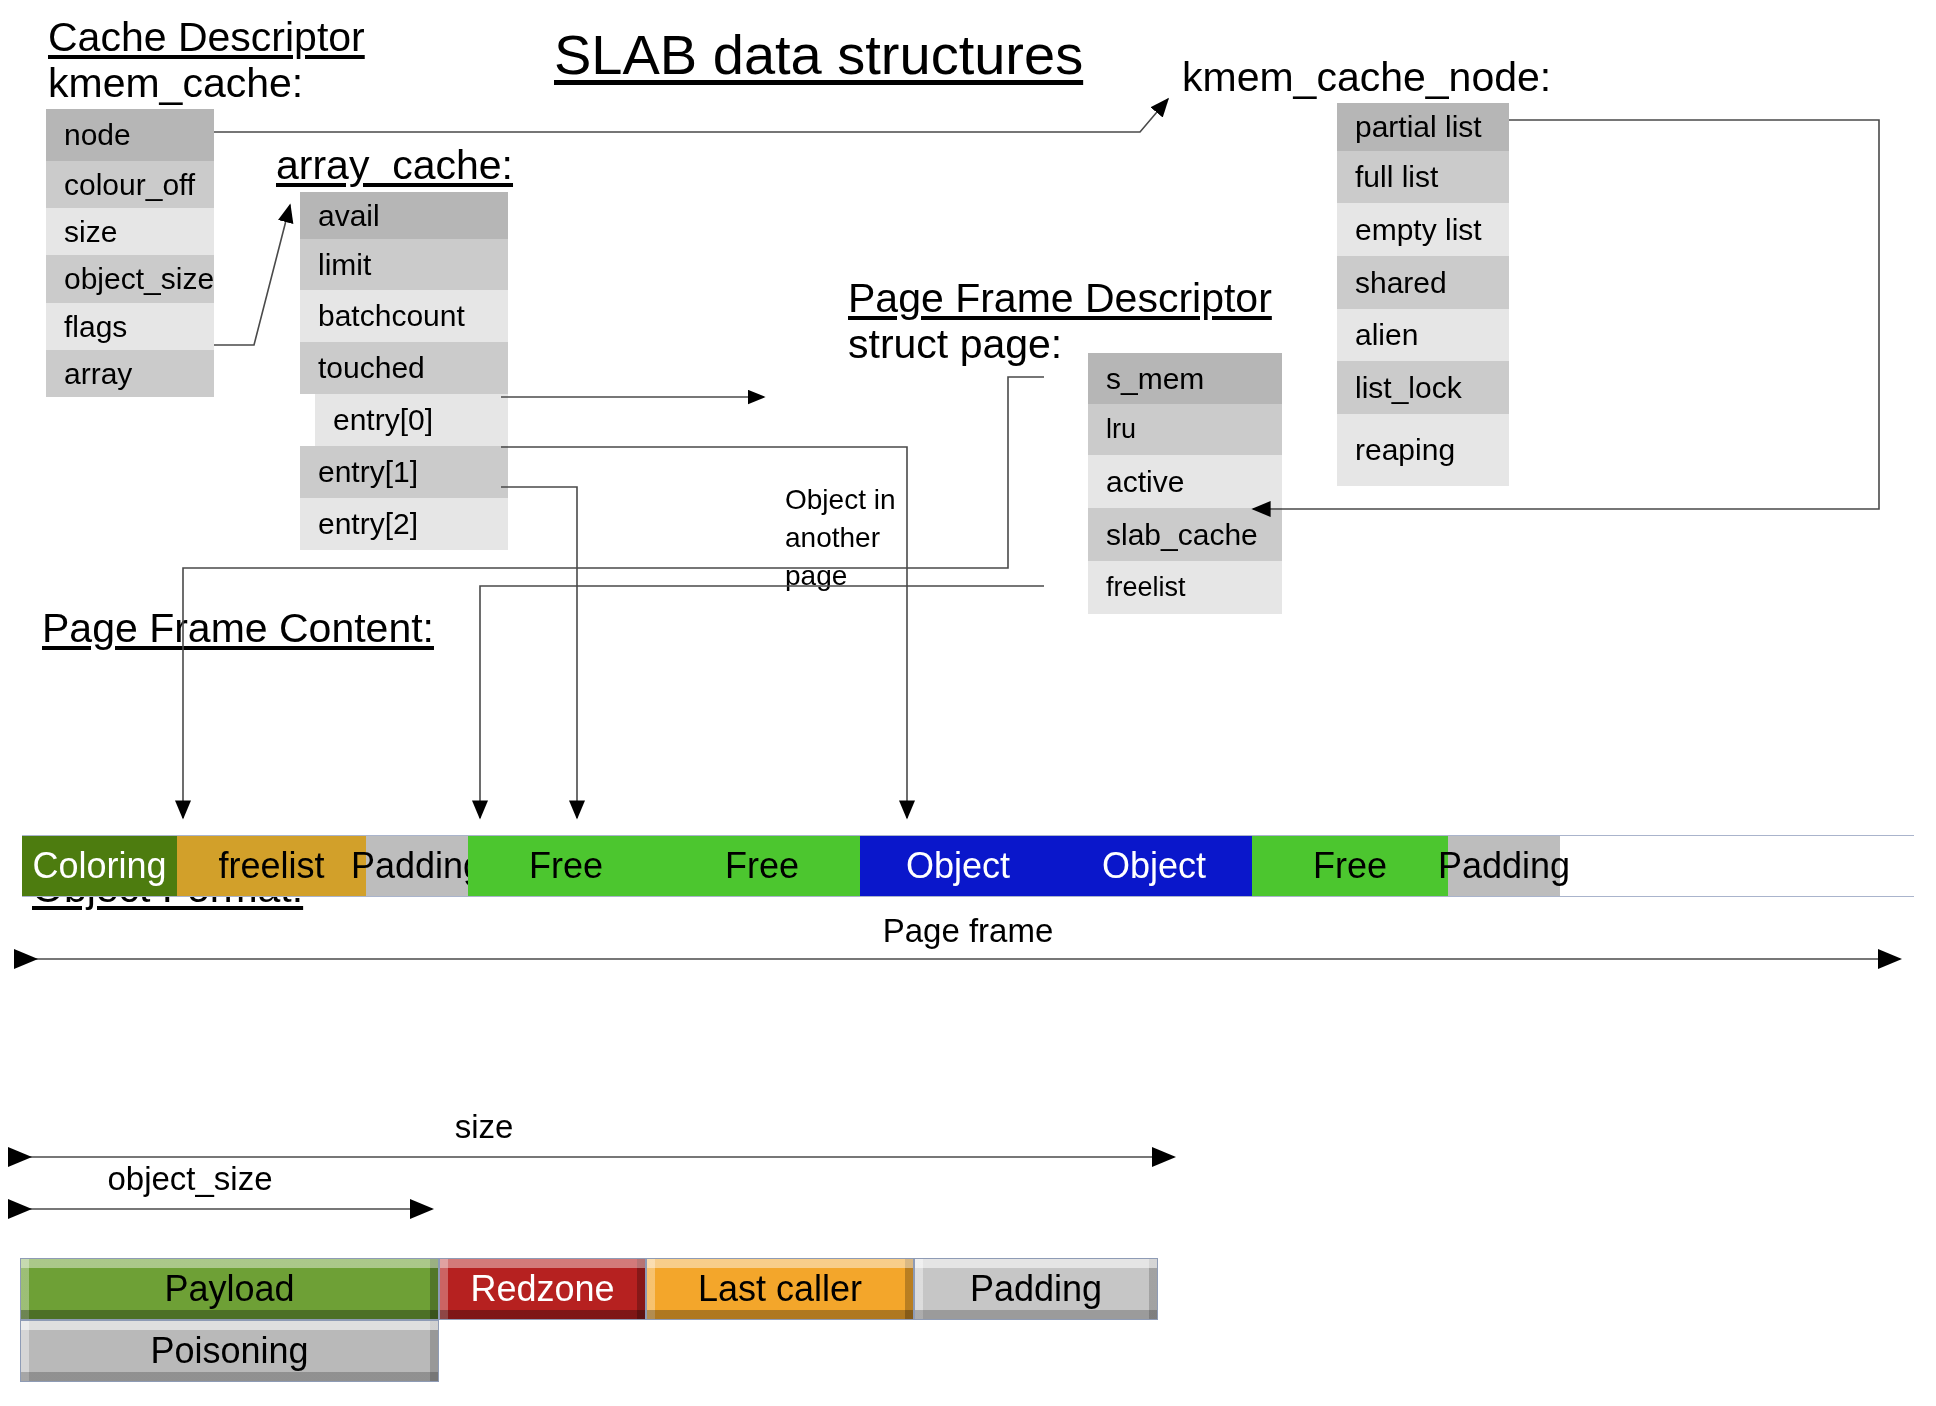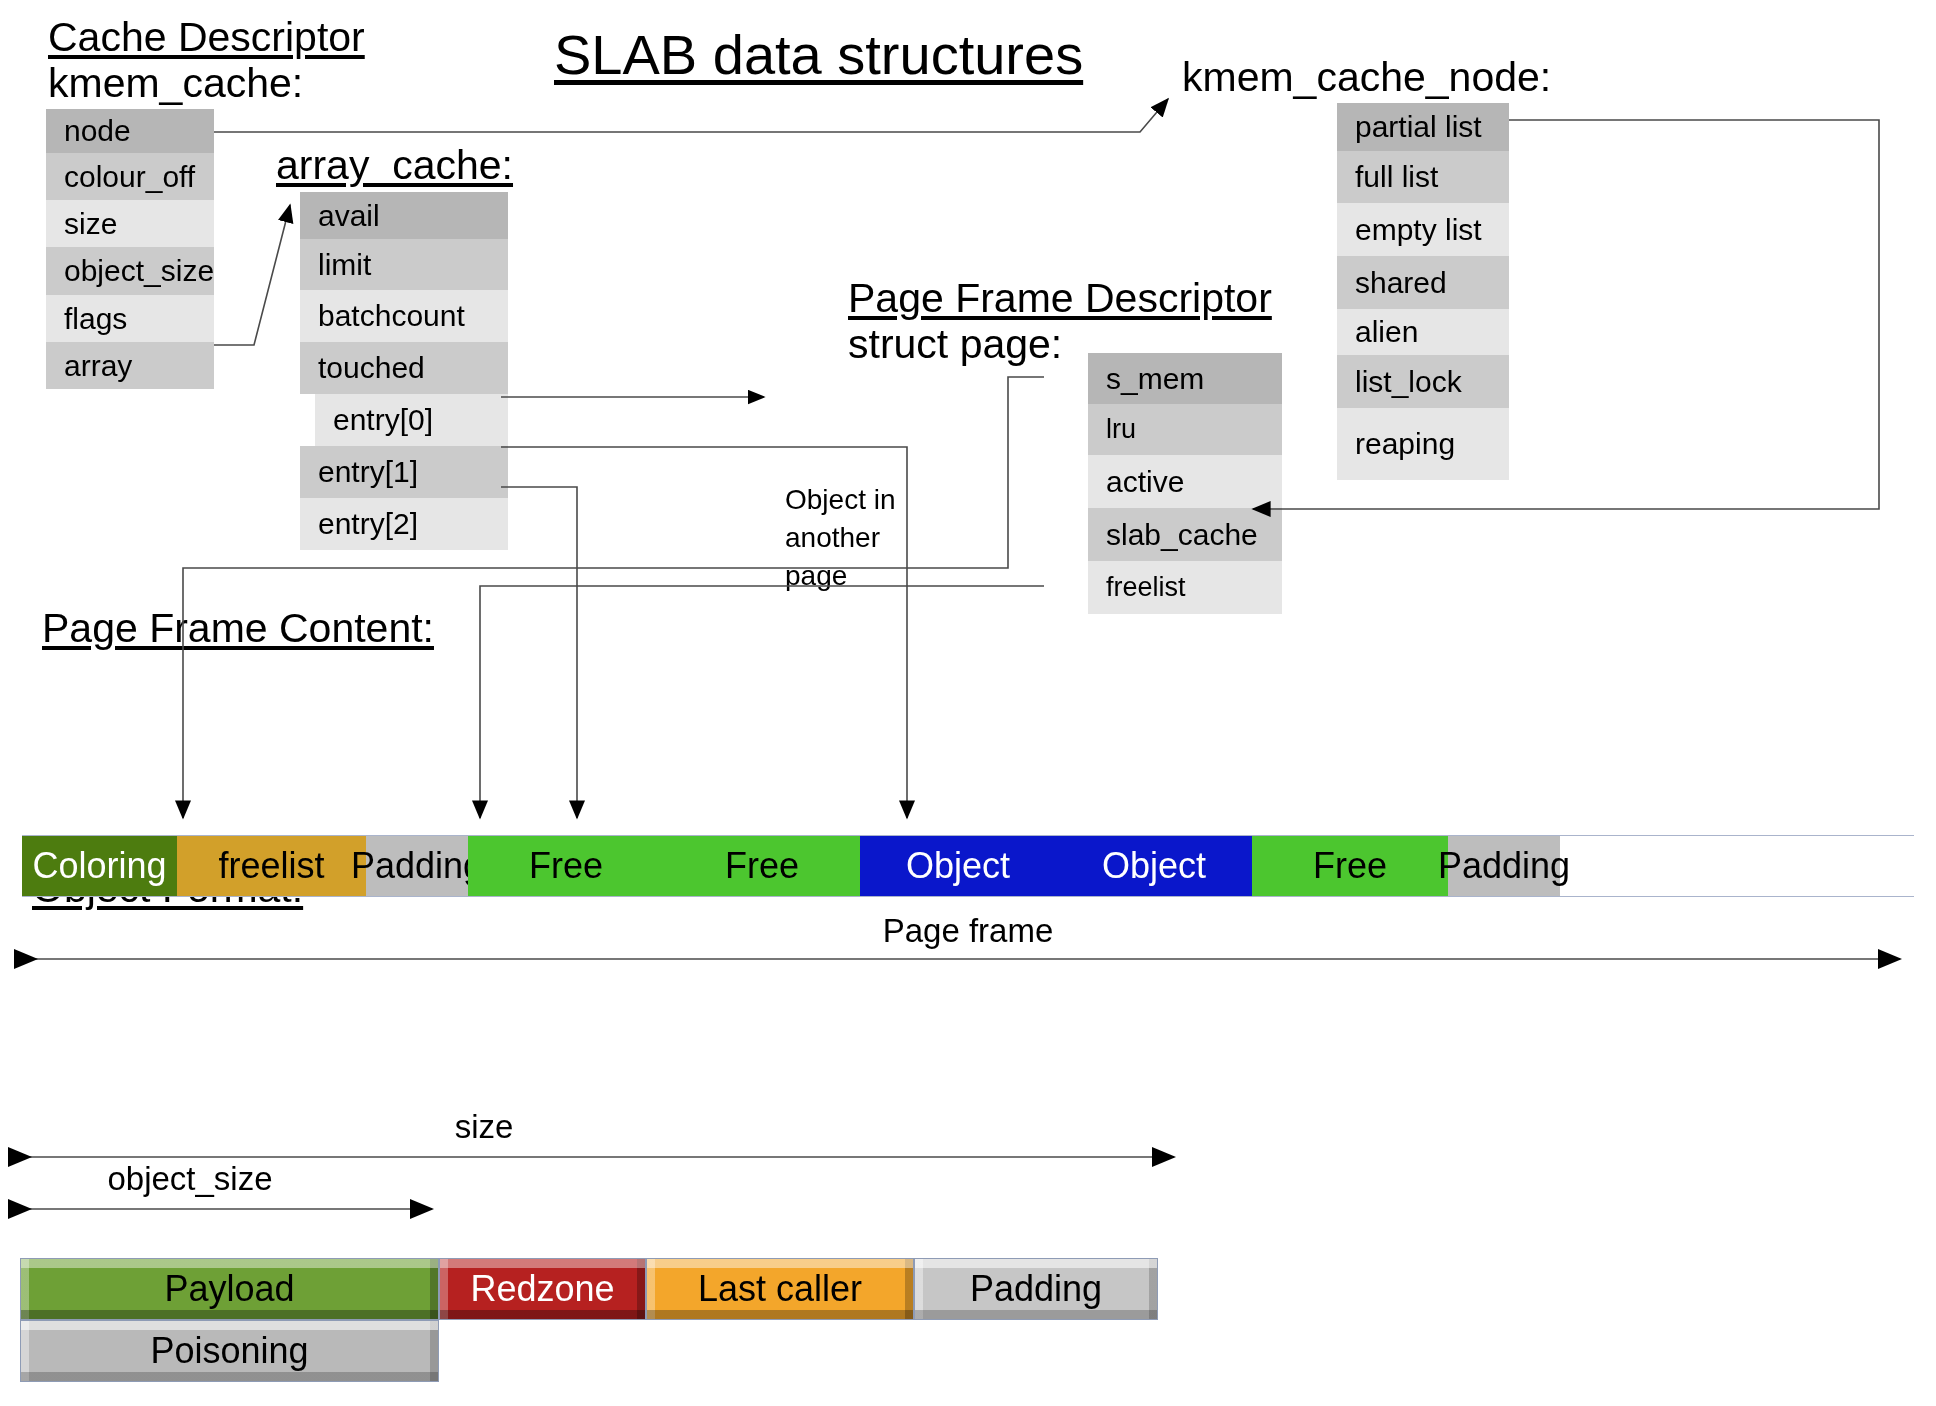--- a/index.html
+++ b/index.html
@@ -66,21 +66,21 @@
 <div class="abs hdr" style="left:848px;top:275px;">
   <span class="u">Page Frame Descriptor</span><br>
   <span>struct page:</span>
 </div>
 
 <div class="abs sect" style="left:42px;top:605px;">Page Frame Content:</div>
 
 <div class="abs sect" style="left:32px;top:865px;">Object Format:</div>
 
 <div class="struct" style="left:46px;top:109px;width:168px;">
-  <div class="row sh-dark" style="height:44px;">node</div>
+  <div class="row sh-dark" style="height:52px;">node</div>
   <div class="row sh-mid" style="height:47px;">colour_off</div>
   <div class="row sh-light" style="height:47px;">size</div>
   <div class="row sh-mid" style="height:48px;">object_size</div>
   <div class="row sh-light" style="height:47px;">flags</div>
   <div class="row sh-mid" style="height:47px;">array</div>
 </div>
 
 <div class="struct" style="left:300px;top:192px;width:208px;">
   <div class="row sh-dark" style="height:47px;">avail</div>
   <div class="row sh-mid" style="height:51px;">limit</div>
@@ -89,21 +89,21 @@
   <div class="row sh-light" style="height:52px;margin-left:15px;">entry[0]</div>
   <div class="row sh-mid" style="height:52px;">entry[1]</div>
   <div class="row sh-light" style="height:52px;">entry[2]</div>
 </div>
 
 <div class="struct" style="left:1337px;top:103px;width:172px;">
   <div class="row sh-dark" style="height:48px;">partial list</div>
   <div class="row sh-mid" style="height:52px;">full list</div>
   <div class="row sh-light" style="height:53px;">empty list</div>
   <div class="row sh-mid" style="height:53px;">shared</div>
-  <div class="row sh-light" style="height:46px;">alien</div>
+  <div class="row sh-light" style="height:52px;">alien</div>
   <div class="row sh-mid" style="height:53px;">list_lock</div>
   <div class="row sh-light" style="height:72px;">reaping</div>
 </div>
 
 <div class="struct" style="left:1088px;top:353px;width:194px;">
   <div class="row sh-dark" style="height:51px;">s_mem</div>
   <div class="row sh-mid" style="height:51px;font-size:27px;">lru</div>
   <div class="row sh-light" style="height:53px;">active</div>
   <div class="row sh-mid" style="height:53px;">slab_cache</div>
   <div class="row sh-light" style="height:53px;font-size:27px;">freelist</div>

